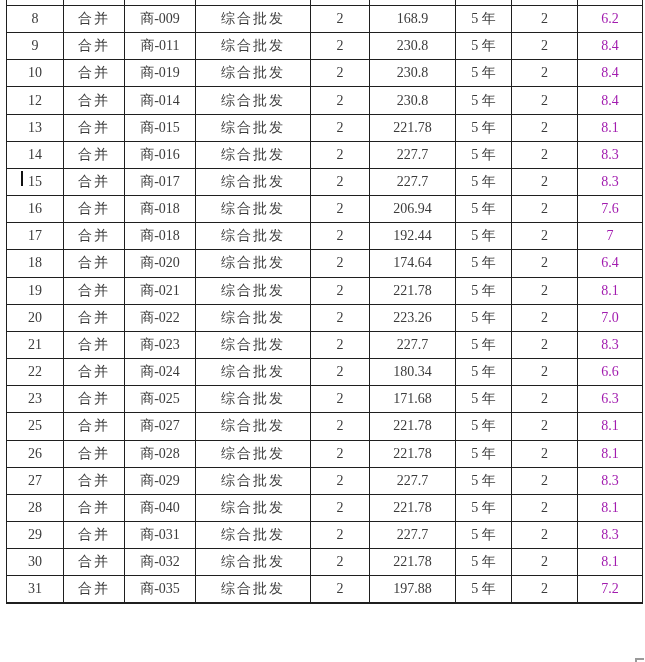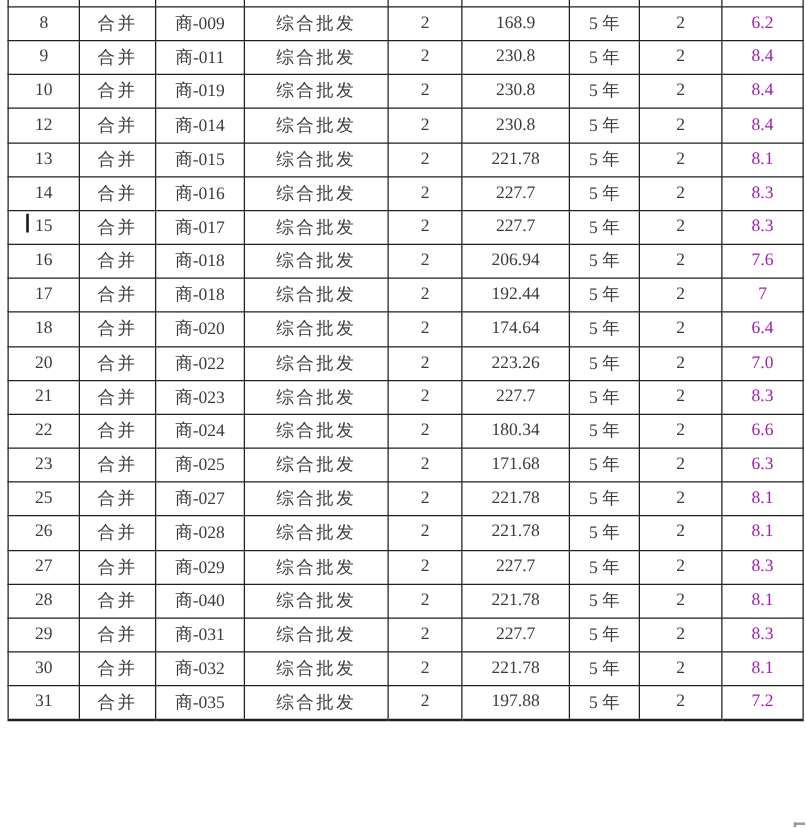--- a/index.html
+++ b/index.html
@@ -191,20 +191,31 @@
           <td class="cjk">合并</td>
           <td>商-020</td>
           <td class="cjk">综合批发</td>
           <td>2</td>
           <td>174.64</td>
           <td>5 年</td>
           <td>2</td>
           <td class="red">6.4</td>
         </tr>
         <tr>
+          <td>19</td>
+          <td class="cjk">合并</td>
+          <td>商-021</td>
+          <td class="cjk">综合批发</td>
+          <td>2</td>
+          <td>221.78</td>
+          <td>5 年</td>
+          <td>2</td>
+          <td class="red">8.1</td>
+        </tr>
+        <tr>
           <td>20</td>
           <td class="cjk">合并</td>
           <td>商-022</td>
           <td class="cjk">综合批发</td>
           <td>2</td>
           <td>223.26</td>
           <td>5 年</td>
           <td>2</td>
           <td class="red">7.0</td>
         </tr>

